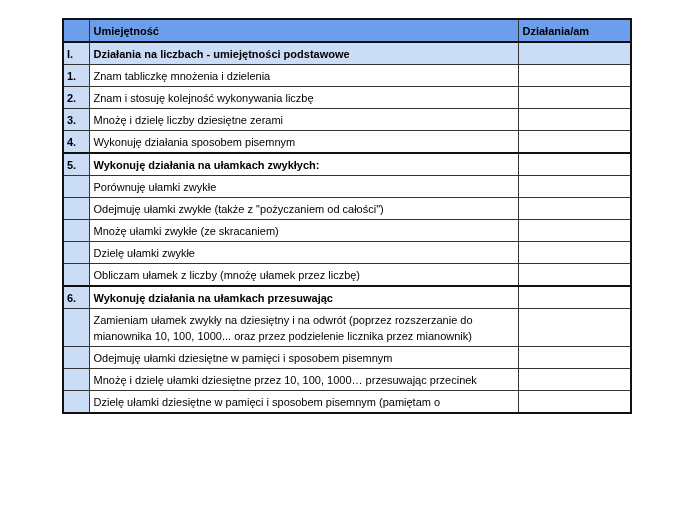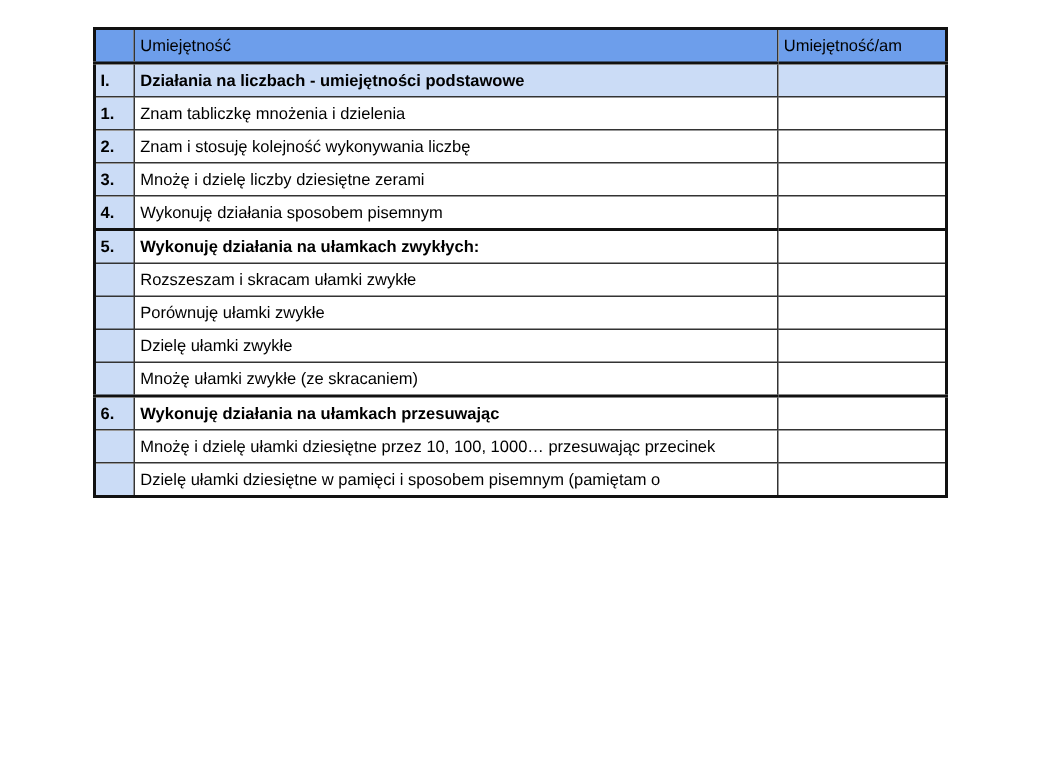--- a/index.html
+++ b/index.html
@@ -34,21 +34,21 @@
     border: 1px solid var(--border, #333);
     padding: 3px 4px 2px 4px;
     line-height: 16px;
     vertical-align: middle;
     text-align: left;
     overflow: hidden;
     word-wrap: break-word;
   }
   thead th {
     background: var(--header-bg, #6d9eeb);
-    font-weight: 400;
+    font-weight: 700;
     border-bottom: 2px solid var(--border-thick, #111);
     height: 16px;
   }
   td { height: 16px; background: #ffffff; }
 
   td.num {
     background: var(--section-bg, #cbdcf6);
     font-weight: 700;
     padding-left: 3px;
   }
@@ -71,21 +71,21 @@
     <table class="skills">
       <colgroup>
         <col class="c-num">
         <col class="c-skill">
         <col class="c-mastered">
       </colgroup>
       <thead>
         <tr>
           <th class="corner"></th>
           <th>Umiejętność</th>
-          <th>Umiejętność/am</th>
+          <th>Działania/am</th>
         </tr>
       </thead>
       <tbody>
           <tr class="section">
             <td class="num">I.</td>
             <td class="skill">Działania na liczbach - umiejętności podstawowe</td>
             <td class="mastered"></td>
           </tr>
           <tr class="item">
             <td class="num">1.</td>
@@ -107,41 +107,56 @@
             <td class="skill">Wykonuję działania sposobem pisemnym</td>
             <td class="mastered"></td>
           </tr>
           <tr class="subsection">
             <td class="num">5.</td>
             <td class="skill">Wykonuję działania na ułamkach zwykłych:</td>
             <td class="mastered"></td>
           </tr>
           <tr class="item">
             <td class="num"></td>
-            <td class="skill">Rozszeszam i skracam ułamki zwykłe</td>
+            <td class="skill">Porównuję ułamki zwykłe</td>
             <td class="mastered"></td>
           </tr>
           <tr class="item">
             <td class="num"></td>
-            <td class="skill">Porównuję ułamki zwykłe</td>
+            <td class="skill">Odejmuję ułamki zwykłe (także z "pożyczaniem od całości")</td>
+            <td class="mastered"></td>
+          </tr>
+          <tr class="item">
+            <td class="num"></td>
+            <td class="skill">Mnożę ułamki zwykłe (ze skracaniem)</td>
             <td class="mastered"></td>
           </tr>
           <tr class="item">
             <td class="num"></td>
             <td class="skill">Dzielę ułamki zwykłe</td>
             <td class="mastered"></td>
           </tr>
           <tr class="item">
             <td class="num"></td>
-            <td class="skill">Mnożę ułamki zwykłe (ze skracaniem)</td>
+            <td class="skill">Obliczam ułamek z liczby (mnożę ułamek przez liczbę)</td>
             <td class="mastered"></td>
           </tr>
           <tr class="subsection">
             <td class="num">6.</td>
             <td class="skill">Wykonuję działania na ułamkach przesuwając</td>
+            <td class="mastered"></td>
+          </tr>
+          <tr class="item">
+            <td class="num"></td>
+            <td class="skill">Zamieniam ułamek zwykły na dziesiętny i na odwrót (poprzez rozszerzanie do mianownika 10, 100, 1000... oraz przez podzielenie licznika przez mianownik)</td>
+            <td class="mastered"></td>
+          </tr>
+          <tr class="item">
+            <td class="num"></td>
+            <td class="skill">Odejmuję ułamki dziesiętne w pamięci i sposobem pisemnym</td>
             <td class="mastered"></td>
           </tr>
           <tr class="item">
             <td class="num"></td>
             <td class="skill">Mnożę i dzielę ułamki dziesiętne przez 10, 100, 1000… przesuwając przecinek</td>
             <td class="mastered"></td>
           </tr>
           <tr class="item">
             <td class="num"></td>
             <td class="skill">Dzielę ułamki dziesiętne w pamięci i sposobem pisemnym (pamiętam o</td>

